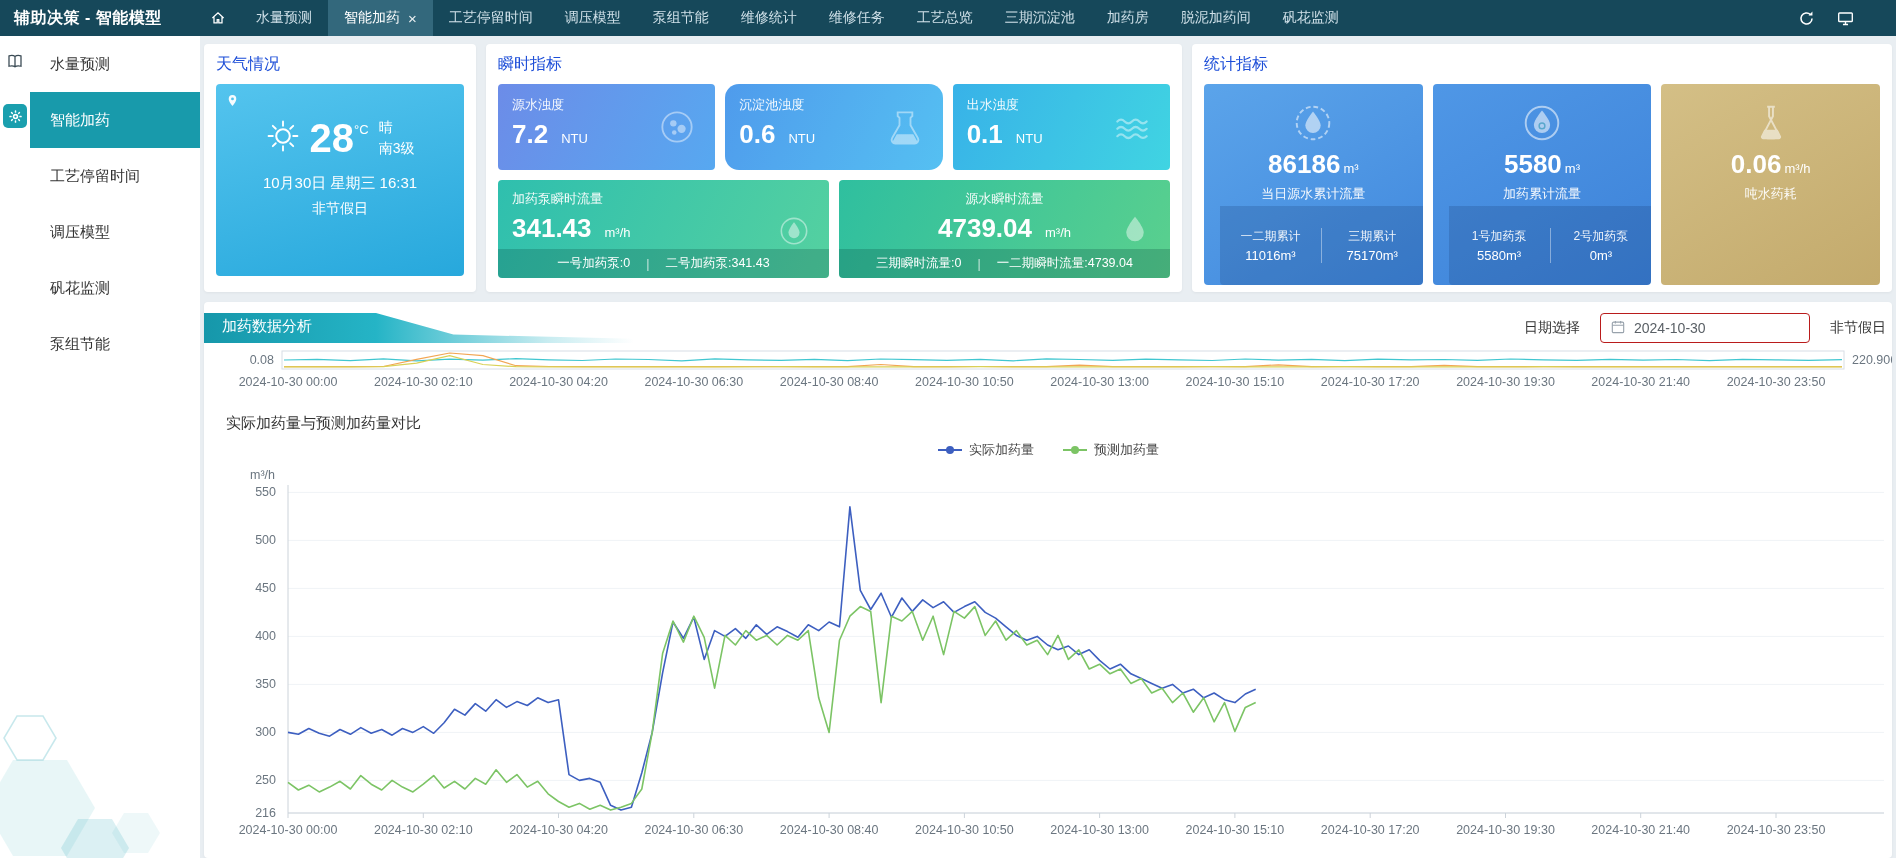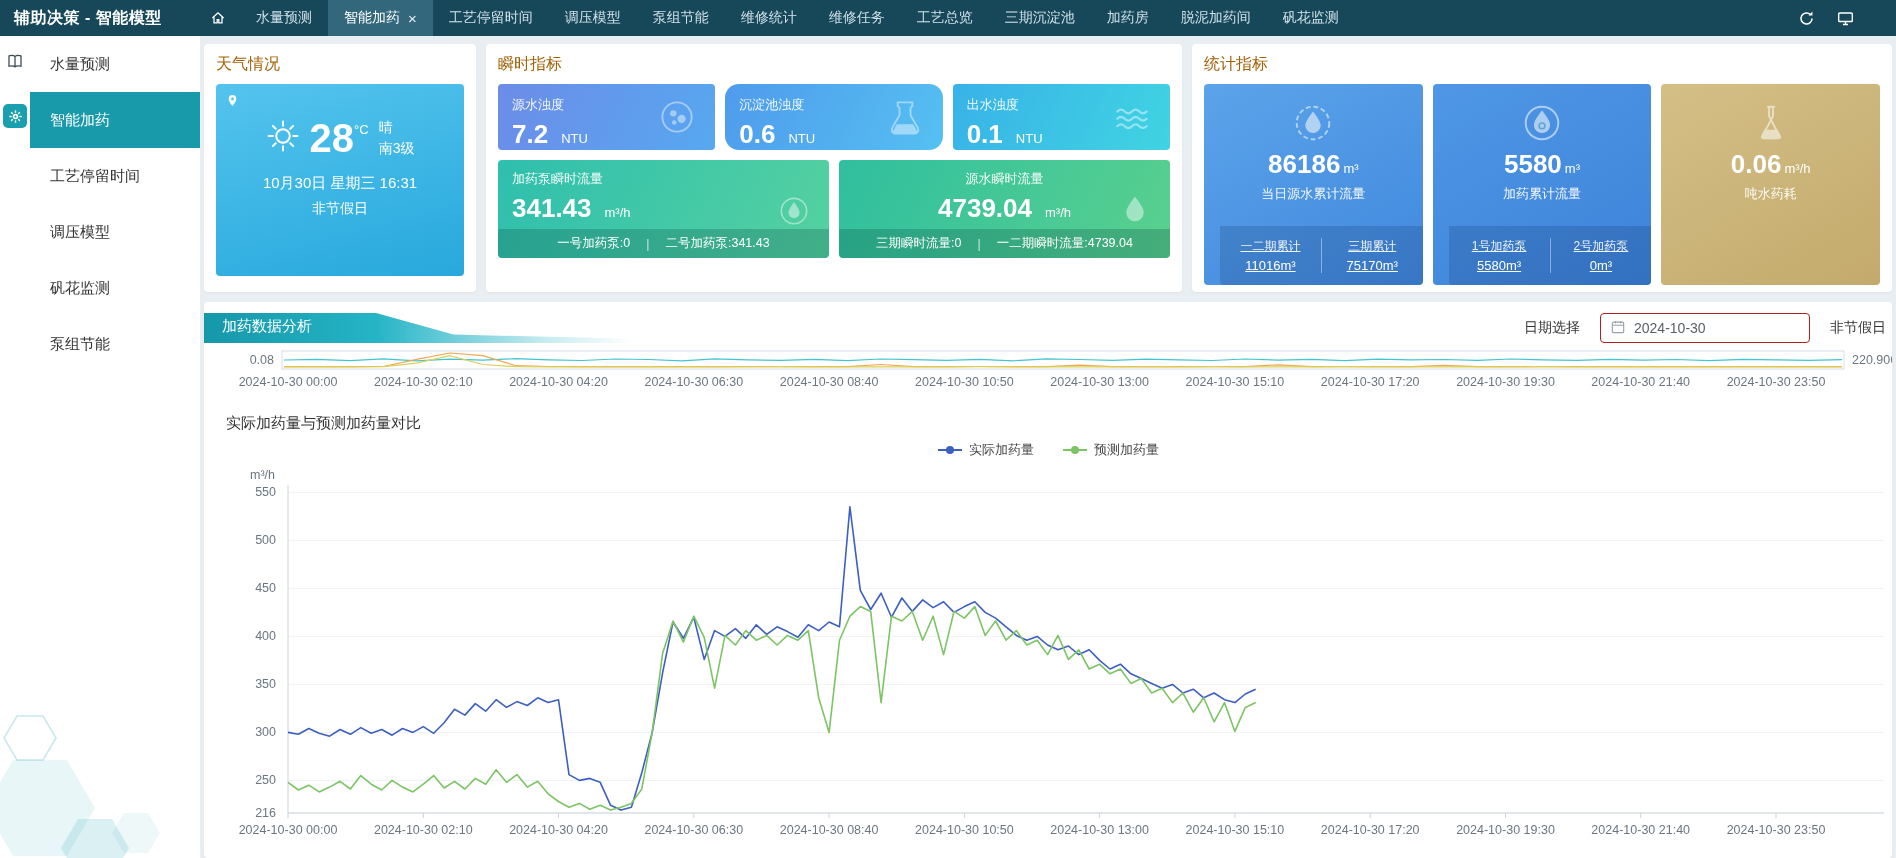--- a/index.html
+++ b/index.html
@@ -30,54 +30,54 @@
   .hex-deco { position:absolute; bottom:0; left:0; pointer-events:none; }
 
   .main { flex:1; padding:8px 4px 0; overflow:hidden; }
 
   
   .top-row { display:flex; gap:10px; height:248px; margin-bottom:10px; }
   .panel { background:#fff; border-radius:4px; box-shadow:0 1px 3px rgba(0,0,0,.05); }
   .weather-panel { width:272px; padding:10px 12px; }
   .instant-panel { width:696px; padding:10px 12px; }
   .stats-panel { flex:1; padding:10px 12px; }
-  .panel-title { font-size:16px; color:#a16207; margin-bottom:9px; }
+  .panel-title { font-size:16px; color:#1d4ed8; margin-bottom:9px; }
 
   .weather-card { height:192px; border-radius:4px; color:#fff; text-align:center; position:relative;
     background:linear-gradient(165deg,#54c4ee 0%,#27a8dc 100%); }
   .pin { position:absolute; left:10px; top:9px; opacity:.95; }
   .temp-row { display:flex; align-items:center; justify-content:center; padding-top:34px; }
   .temp { font-size:40px; font-weight:600; margin-left:10px; line-height:1; }
   .temp-unit { font-size:13px; align-self:flex-start; margin-top:4px; }
   .cond-col { display:flex; flex-direction:column; align-items:flex-start; margin-left:10px; gap:3px; font-size:14px; }
   .w-date { margin-top:16px; font-size:15px; }
   .w-holiday { margin-top:7px; font-size:14px; }
 
   .instant-small { display:grid; grid-template-columns:repeat(3,1fr); gap:10px; margin-bottom:10px; }
-  .icard { height:66px; border-radius:4px; color:#fff; position:relative; padding:12px 14px; overflow:hidden; }
+  .icard { height:86px; border-radius:4px; color:#fff; position:relative; padding:12px 14px; overflow:hidden; }
   .icard-label { font-size:13px; opacity:.95; }
   .icard-value { font-size:26px; font-weight:600; margin-top:7px; line-height:1; }
   .icard-value .unit { font-size:13px; font-weight:400; margin-left:13px; }
   .icard-icon { position:absolute; right:16px; top:50%; transform:translateY(-50%); width:44px; height:44px; opacity:.45; }
   .icard-icon svg { width:100%; height:100%; }
   .instant-wide { display:grid; grid-template-columns:repeat(2,1fr); gap:10px; }
   .wcard { height:98px; padding:10px 14px; }
   .wcard .icard-icon { top:32px; transform:none; width:38px; height:38px; }
   .wcard-footer { position:absolute; left:0; right:0; bottom:0; height:29px; background:rgba(0,55,50,.22);
     display:flex; align-items:center; justify-content:center; gap:16px; font-size:12.5px; border-radius:0 0 4px 4px; }
   .wcard-footer .sep { opacity:.7; }
 
   .stats-cards { display:grid; grid-template-columns:repeat(3,1fr); gap:10px; }
   .scard { height:201px; border-radius:4px; color:#fff; position:relative; text-align:center; padding-top:16px; overflow:hidden; }
   .scard-icon { width:46px; height:46px; margin:0 auto; opacity:.55; }
   .scard-icon svg { width:100%; height:100%; }
   .scard-value { font-size:26px; font-weight:600; margin-top:4px; line-height:1.1; }
   .scard-value .unit { font-size:13px; font-weight:400; margin-left:3px; }
   .scard-label { font-size:13px; margin-top:6px; opacity:.95; }
-  .scard-footer { position:absolute; left:16px; right:0; bottom:0; background:rgba(10,40,90,.18); display:flex; padding:12px 0; border-radius:0 0 4px 4px;text-decoration:underline; }
+  .scard-footer { position:absolute; left:16px; right:0; bottom:0; background:rgba(10,40,90,.18); display:flex; padding:22px 0; border-radius:0 0 4px 4px; }
   .scard-footer .cell { flex:1; }
   .scard-footer .cell + .cell { border-left:1px solid rgba(255,255,255,.4); }
   .f-label { font-size:12px; opacity:.92; }
   .f-value { font-size:13px; margin-top:3px; }
 
   
   .analysis-panel { height:556px; padding:6px 0 0; overflow:hidden; }
   .analysis-header { height:40px; display:flex; align-items:center; position:relative; }
   .ribbon { position:absolute; left:0; top:5px; width:430px; height:30px; line-height:30px; padding-left:18px;
     color:#fff; font-size:15px;

